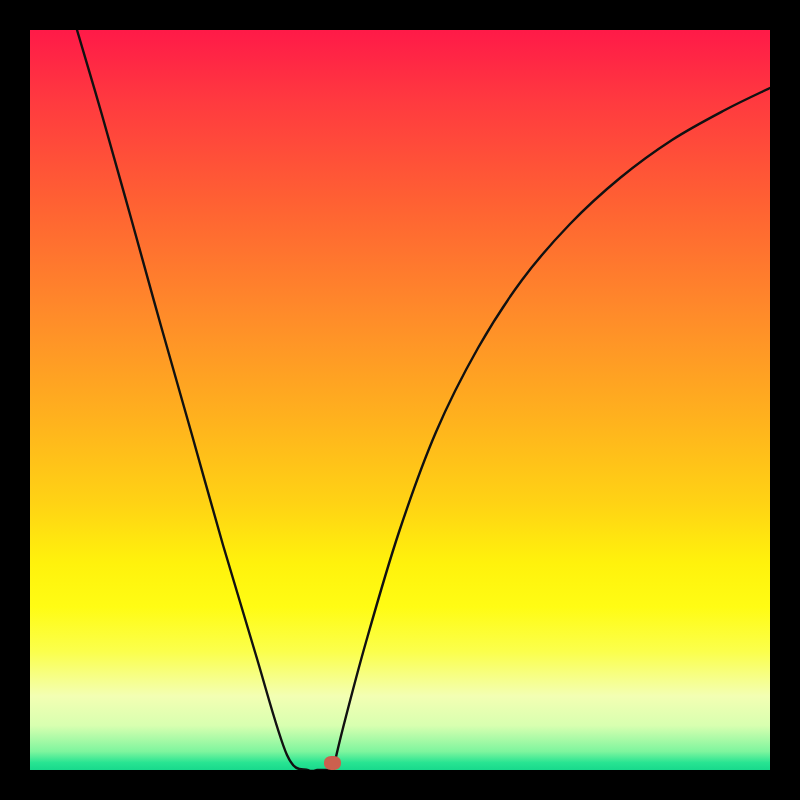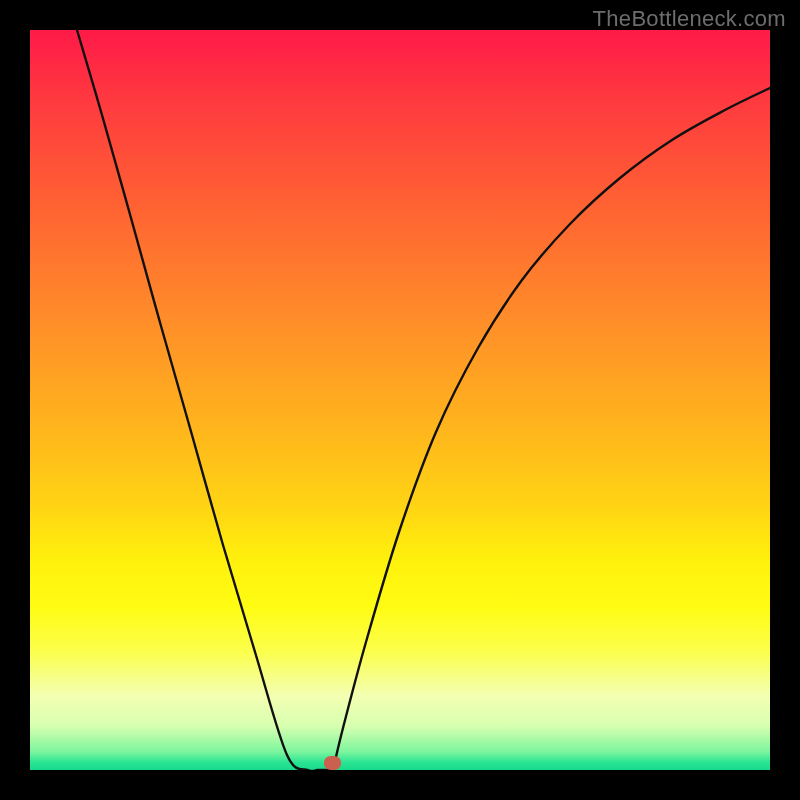--- a/index.html
+++ b/index.html
@@ -78,21 +78,20 @@
     background: #cc604e;
     left: 294px;
     top: 726px;
     z-index: 15;
   }
 </style>
 </head>
 <body>
 
 <div class="frame">
-  <div class="watermark">TheBottleneck.com</div>
 
   <div class="plot-area">
     <div class="gradient"></div>
 
     <svg class="curve-svg" viewBox="0 0 740 740" preserveAspectRatio="none">
       <path id="curvePath" class="curve-path" d="M 47 0 C 51.166666666666664 14.166666666666666, 63 53.66666666666667, 72 85 C 81 116.33333333333333, 91.16666666666667 152.83333333333334, 101 188 C 110.83333333333333 223.16666666666666, 120.83333333333333 259.8333333333333, 131 296 C 141.16666666666666 332.1666666666667, 151.66666666666666 368.5, 162 405 C 172.33333333333334 441.5, 182.5 478.8333333333333, 193 515 C 203.5 551.1666666666666, 214.33333333333334 587, 225 622 C 235.66666666666666 657, 248.16666666666666 705.3333333333334, 257 725 C 265.8333333333333 744.6666666666666, 273 737.5, 278 740 C 283 742.5, 285.5 740, 287 740 L 303 740 C 304.6666666666667 733, 307.5 719.3333333333334, 313 698 C 318.5 676.6666666666666, 326.6666666666667 644.6666666666666, 336 612 C 345.3333333333333 579.3333333333334, 357.3333333333333 537, 369 502 C 380.6666666666667 467, 392.8333333333333 432.6666666666667, 406 402 C 419.1666666666667 371.3333333333333, 433.6666666666667 343.3333333333333, 448 318 C 462.3333333333333 292.6666666666667, 476.6666666666667 270.6666666666667, 492 250 C 507.3333333333333 229.33333333333334, 523.6666666666666 211, 540 194 C 556.3333333333334 177, 573 162, 590 148 C 607 134, 624.5 121.33333333333333, 642 110 C 659.5 98.66666666666667, 678.6666666666666 88.66666666666667, 695 80 C 711.3333333333334 71.33333333333333, 732.5 61.666666666666664, 740 58"></path>
     </svg>
 
     <div class="marker" style="left: 293.5px; top: 726px;"></div>
   </div>

